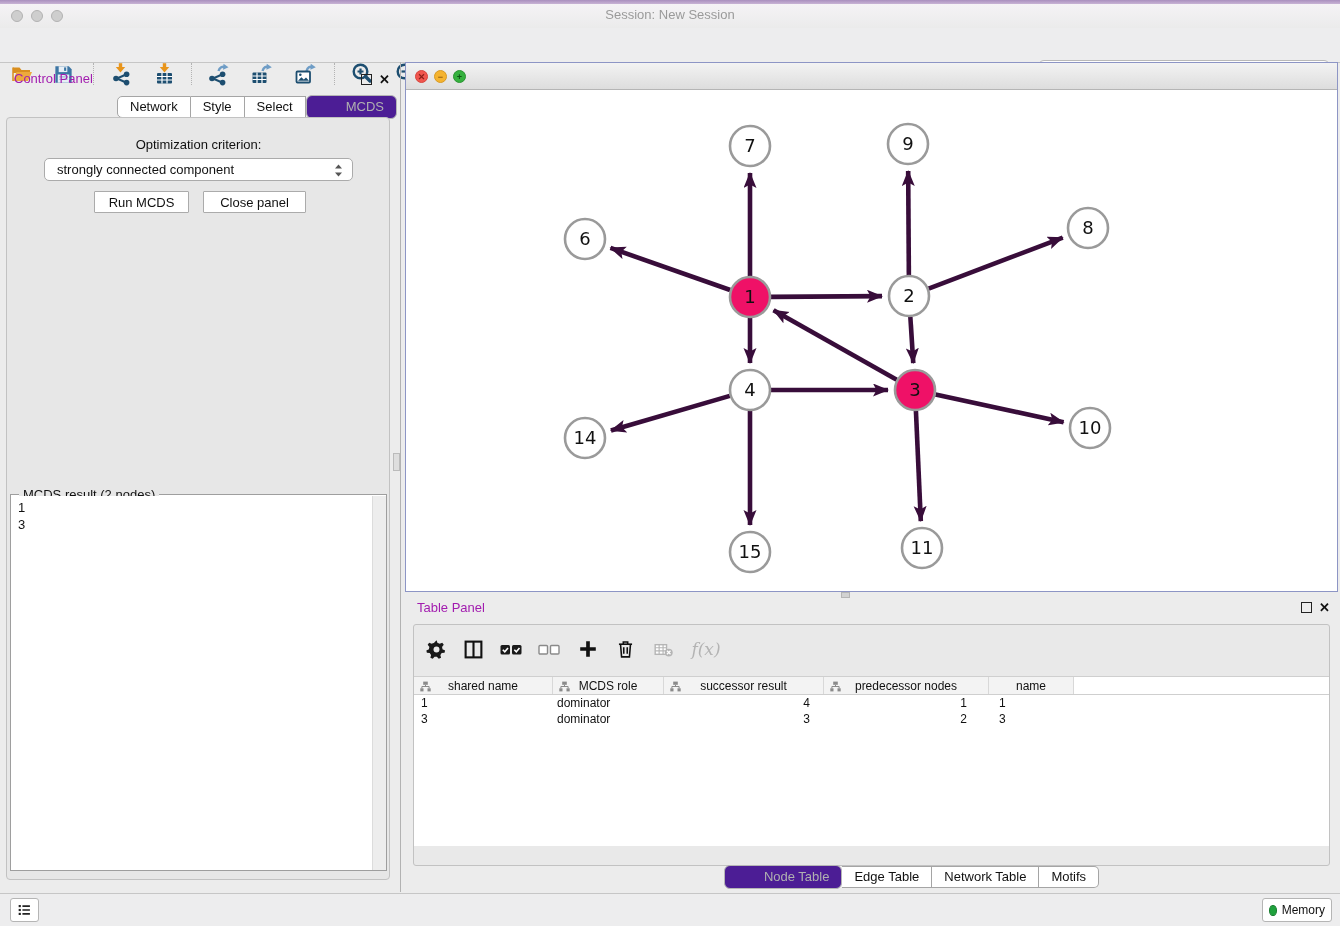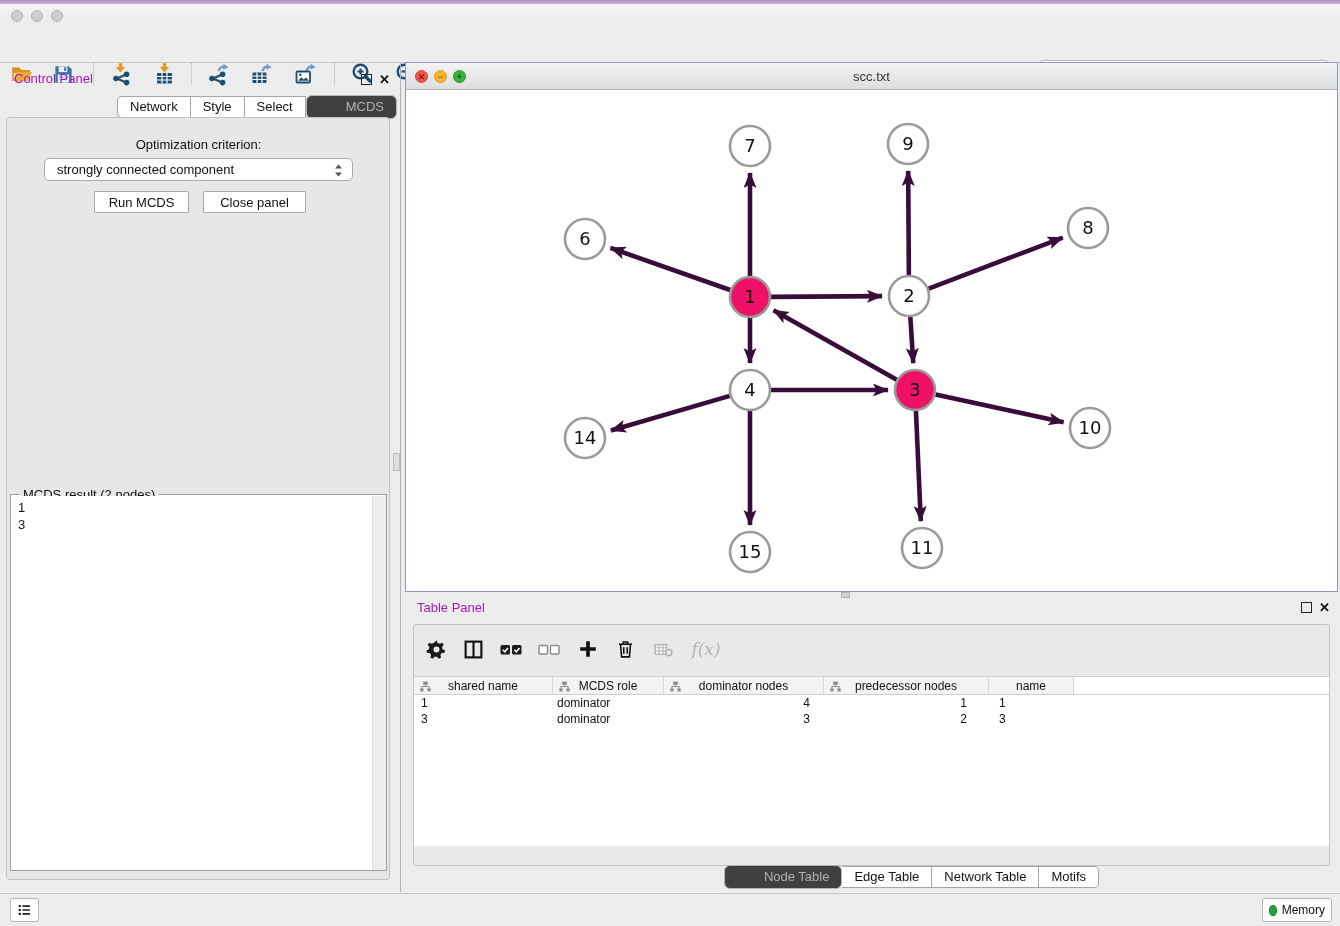--- a/index.html
+++ b/index.html
@@ -30,21 +30,21 @@
   
   .panel-title{position:absolute;font-size:13px;color:#a21caf;}
   .float-ic{position:absolute;width:9px;height:9px;border:1.6px solid #222;}
   .close-ic{position:absolute;font-size:13px;font-weight:bold;color:#111;line-height:11px;}
   
   .tabbar{position:absolute;display:flex;align-items:flex-start;margin-left:40px;}
   .tab{height:20px;line-height:20px;padding:0 12px;background:#fff;
     border:1px solid #a5a5a5;border-left:none;font-size:13px;color:#111;box-sizing:content-box;}
   .tab:first-child{border-left:1px solid #a5a5a5;border-radius:5px 0 0 5px;}
   .tab:last-child{border-radius:0 5px 5px 0;}
-  .tab.active{background:#404040;color:#b0b0b0;border:1px solid #b5b5b5;
+  .tab.active{background:#4c1d95;color:#b0b0b0;border:1px solid #b5b5b5;
     border-radius:6px;height:22px;line-height:22px;margin-top:-1px;padding-left:39px;}
   
   .cp-content{position:absolute;left:6px;top:117px;width:384px;height:763px;
     background:#e7e7e7;border:1px solid #c2c2c2;border-radius:4px;box-sizing:border-box;}
   .opt-label{position:absolute;left:0;top:137px;width:397px;text-align:center;
     font-size:13px;color:#111;}
   .dropdown{position:absolute;left:44px;top:158px;width:309px;height:23px;
     background:#fff;border:1px solid #ababab;border-radius:5px;box-sizing:border-box;
     font-size:13px;color:#111;line-height:21px;padding-left:12px;}
   .dropdown svg{position:absolute;right:8px;top:3px;}
@@ -109,20 +109,21 @@
 </head>
 <body>
 
 <div id="app">
 
   <div class="titlebar">
     <div class="accent"></div>
     <span class="tl-dot" style="left:11px"></span>
     <span class="tl-dot" style="left:31px"></span>
     <span class="tl-dot" style="left:51px"></span>
+    <div class="title">Session: New Session</div>
   </div>
 
   <div class="toolbar">
     <button class="tbtn" style="left:9px">
       <svg width="24" height="24" viewBox="0 0 24 24">
           <path d="M3 5.5 h6.5 l2 2.5 H20 v3 H3 z" fill="#d98e1f"></path>
           <path d="M3 19 L6.5 10 H22 L18 19 z" fill="#eda93c"></path>
           <path d="M3 5.5 V19" stroke="#d98e1f" stroke-width="1.5"></path>
         </svg>
     </button>
@@ -304,21 +305,20 @@
   </div>
 
   <div class="vdivider"></div>
   <div class="vhandle"></div>
 
   <div class="netwin">
     <div class="wtitle">
       <span class="light red">✕</span>
       <span class="light yellow">−</span>
       <span class="light green">+</span>
-      <span class="wname">scc.txt</span>
     </div>
     <svg id="graph-svg" width="930" height="502" viewBox="0 0 930 502">
       <defs>
         <marker id="arrowhead" markerUnits="userSpaceOnUse" markerWidth="18" markerHeight="14" refX="15" refY="6.5" orient="auto">
           <path id="arrowhead-path" d="M0,0 L16,6.5 L0,13 L3.5,6.5 z" fill="#380d3a"></path>
         </marker>
       </defs>
     <line x1="343" y1="186" x2="343" y2="83" stroke="#380d3a" stroke-width="4.6" marker-end="url(#arrowhead)"></line>
         <line x1="323.18835217887363" y1="200.03590561439194" x2="203.4721186271625" y2="157.95383563863894" stroke="#380d3a" stroke-width="4.6" marker-end="url(#arrowhead)"></line>
         <line x1="363.99958468064904" y1="206.86792714037327" x2="475.00053398202266" y2="206.1698079623772" stroke="#380d3a" stroke-width="4.6" marker-end="url(#arrowhead)"></line>
@@ -464,21 +464,21 @@
   </svg>
 <span>MCDS role</span>
           </div>
           <div class="th col2">
   <svg width="11" height="11" viewBox="0 0 11 11">
     <rect x="3.2" y="0.6" width="4.6" height="3.2" fill="#8a8a8a"></rect>
     <path d="M5.5 3.8 v1.7 M1.9 5.5 h7.2 M1.9 5.5 v1.8 M9.1 5.5 v1.8" stroke="#8a8a8a" stroke-width="1" fill="none"></path>
     <rect x="0.3" y="7.3" width="3.2" height="3.1" fill="#8a8a8a"></rect>
     <rect x="7.5" y="7.3" width="3.2" height="3.1" fill="#8a8a8a"></rect>
   </svg>
-<span>dominator nodes</span>
+<span>successor result</span>
           </div>
           <div class="th col3">
   <svg width="11" height="11" viewBox="0 0 11 11">
     <rect x="3.2" y="0.6" width="4.6" height="3.2" fill="#8a8a8a"></rect>
     <path d="M5.5 3.8 v1.7 M1.9 5.5 h7.2 M1.9 5.5 v1.8 M9.1 5.5 v1.8" stroke="#8a8a8a" stroke-width="1" fill="none"></path>
     <rect x="0.3" y="7.3" width="3.2" height="3.1" fill="#8a8a8a"></rect>
     <rect x="7.5" y="7.3" width="3.2" height="3.1" fill="#8a8a8a"></rect>
   </svg>
 <span>predecessor nodes</span>
           </div>

